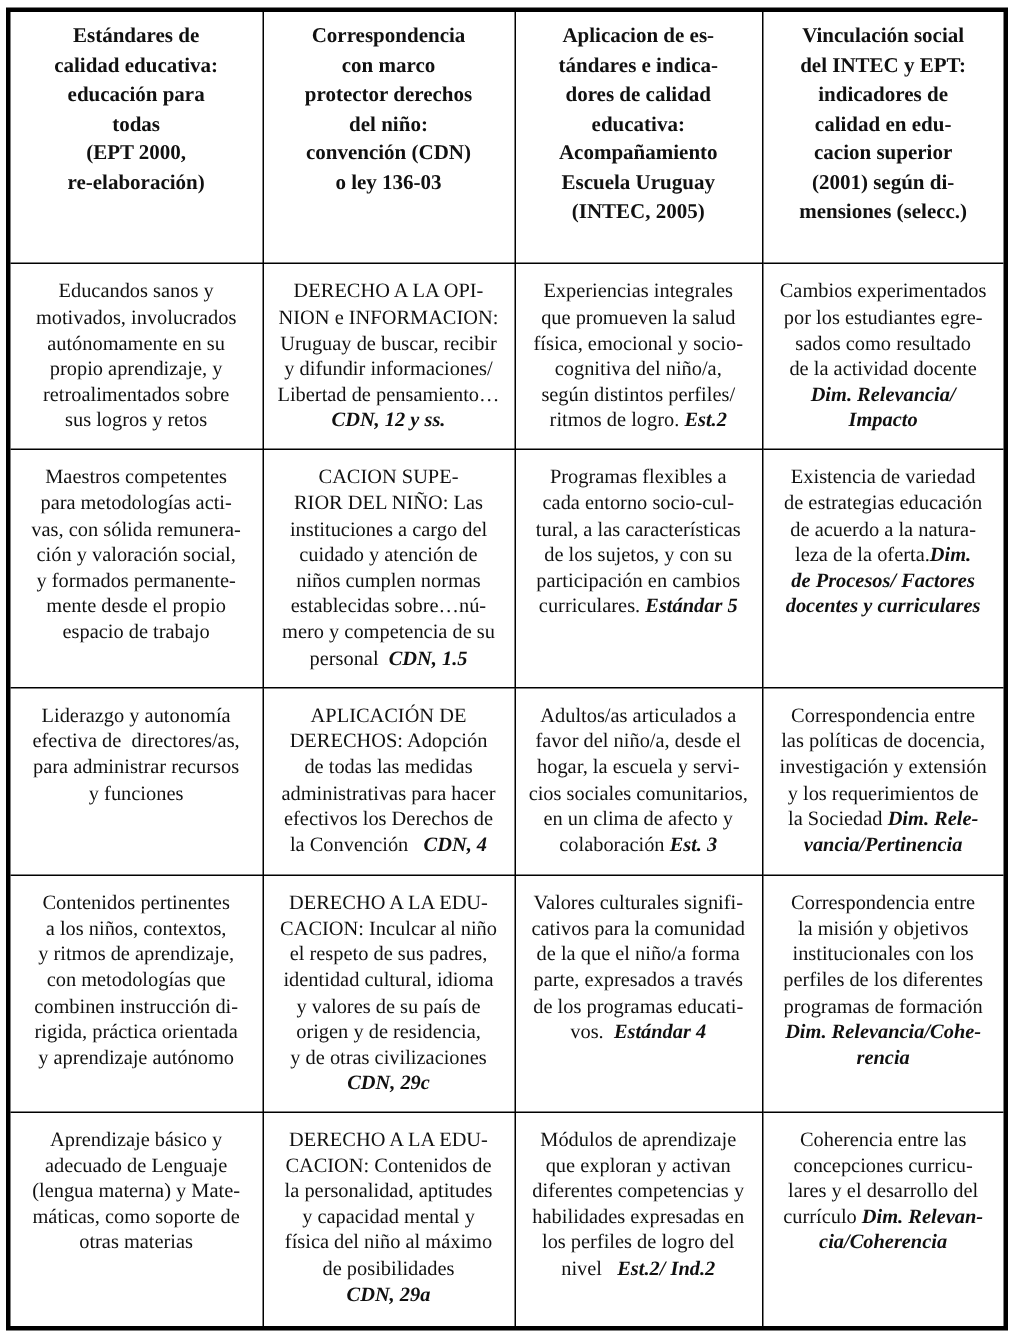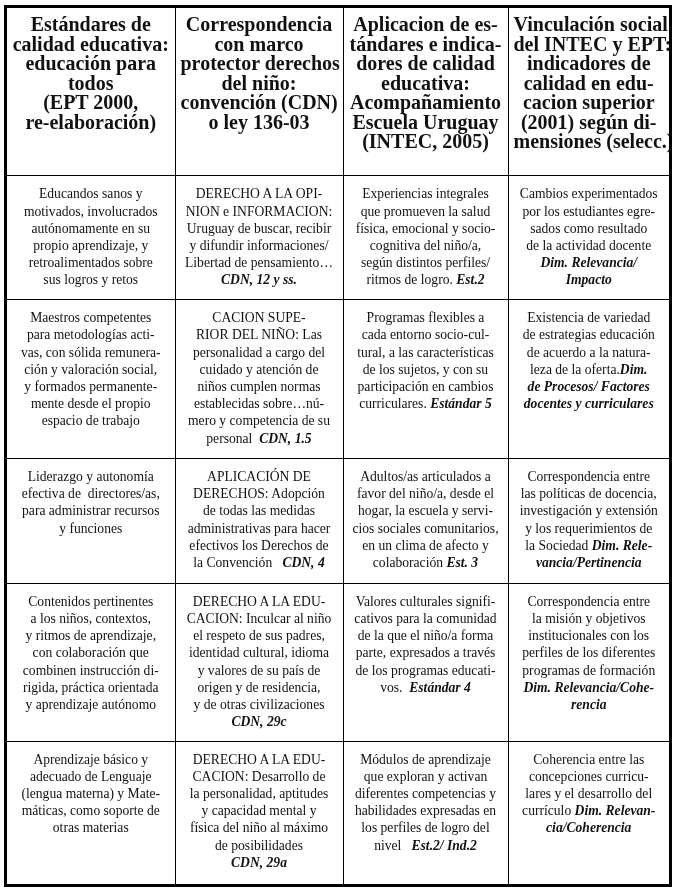--- a/index.html
+++ b/index.html
@@ -41,21 +41,21 @@
       padding: 0 5px;
       box-sizing: border-box;
       overflow: hidden;
     }
     tr:first-child th { border-top: none; }
     tr:last-child td { border-bottom: none; }
     th:first-child, td:first-child { border-left: none; }
     th:last-child, td:last-child { border-right: none; }
     th {
       font-weight: bold;
-      font-size: 20px;
+      font-size: 14px;
       line-height: 19.5px;
       padding-top: 7px;
       margin-left: 15px;
     }
     tr.head { height: 167px; }
     tr.r1 { height: 123px; padding-left: 28px; }
     tr.r2 { height: 158px; }
     tr.r3 { height: 124px; }
     tr.r4 { height: 157px; }
     tr.r5 { height: 142px; }
@@ -78,21 +78,21 @@
         <col class="c3">
         <col class="c4">
     </colgroup>
 
     <tbody>
         <tr class="head">
       <th>
         <span class="line">Estándares de</span>
         <span class="line">calidad educativa:</span>
         <span class="line">educación para</span>
-        <span class="line">todos</span>
+        <span class="line">todas</span>
         <span class="line">(EPT 2000,</span>
         <span class="line">re-elaboración)</span>
       </th>
       <th>
         <span class="line">Correspondencia</span>
         <span class="line">con marco</span>
         <span class="line">protector derechos</span>
         <span class="line">del niño:</span>
         <span class="line">convención (CDN)</span>
         <span class="line">o ley 136-03</span>
@@ -158,21 +158,21 @@
         <span class="line">para metodologías acti-</span>
         <span class="line">vas, con sólida remunera-</span>
         <span class="line">ción y valoración social,</span>
         <span class="line">y formados permanente-</span>
         <span class="line">mente  desde el propio</span>
         <span class="line">espacio de trabajo</span>
       </td>
       <td>
         <span class="line">CACION SUPE-</span>
         <span class="line">RIOR DEL NIÑO: Las</span>
-        <span class="line">personalidad a cargo del</span>
+        <span class="line">instituciones a cargo del</span>
         <span class="line">cuidado y atención de</span>
         <span class="line">niños cumplen normas</span>
         <span class="line">establecidas sobre…nú-</span>
         <span class="line">mero y competencia de su</span>
         <span class="line" style="white-space:pre"><span>personal  </span><b>CDN, 1.5</b></span>
       </td>
       <td>
         <span class="line">Programas flexibles a</span>
         <span class="line">cada entorno socio-cul-</span>
         <span class="line">tural, a las características</span>
@@ -221,21 +221,21 @@
         <span class="line"><span>la Sociedad </span><b>Dim. Rele-</b></span>
         <span class="line"><b>vancia/Pertinencia</b></span>
       </td>
     </tr>
 
     <tr class="r4">
       <td>
         <span class="line">Contenidos pertinentes</span>
         <span class="line">a los niños, contextos,</span>
         <span class="line">y ritmos de aprendizaje,</span>
-        <span class="line">con colaboración que</span>
+        <span class="line">con metodologías que</span>
         <span class="line">combinen instrucción di-</span>
         <span class="line">rigida, práctica orientada</span>
         <span class="line">y aprendizaje autónomo</span>
       </td>
       <td>
         <span class="line">DERECHO A LA EDU-</span>
         <span class="line">CACION: Inculcar al niño</span>
         <span class="line">el respeto de sus padres,</span>
         <span class="line">identidad cultural, idioma</span>
         <span class="line">y valores de su país de</span>
@@ -265,21 +265,21 @@
     <tr class="r5">
       <td>
         <span class="line">Aprendizaje básico y</span>
         <span class="line">adecuado de Lenguaje</span>
         <span class="line">(lengua materna) y Mate-</span>
         <span class="line">máticas, como soporte de</span>
         <span class="line">otras materias</span>
       </td>
       <td>
         <span class="line">DERECHO A LA EDU-</span>
-        <span class="line">CACION: Desarrollo de</span>
+        <span class="line">CACION: Contenidos de</span>
         <span class="line">la personalidad, aptitudes</span>
         <span class="line">y capacidad mental y</span>
         <span class="line">física del niño al máximo</span>
         <span class="line">de posibilidades</span>
         <span class="line"><b>CDN, 29a</b></span>
       </td>
       <td>
         <span class="line">Módulos de aprendizaje</span>
         <span class="line">que exploran y activan</span>
         <span class="line">diferentes competencias y</span>

